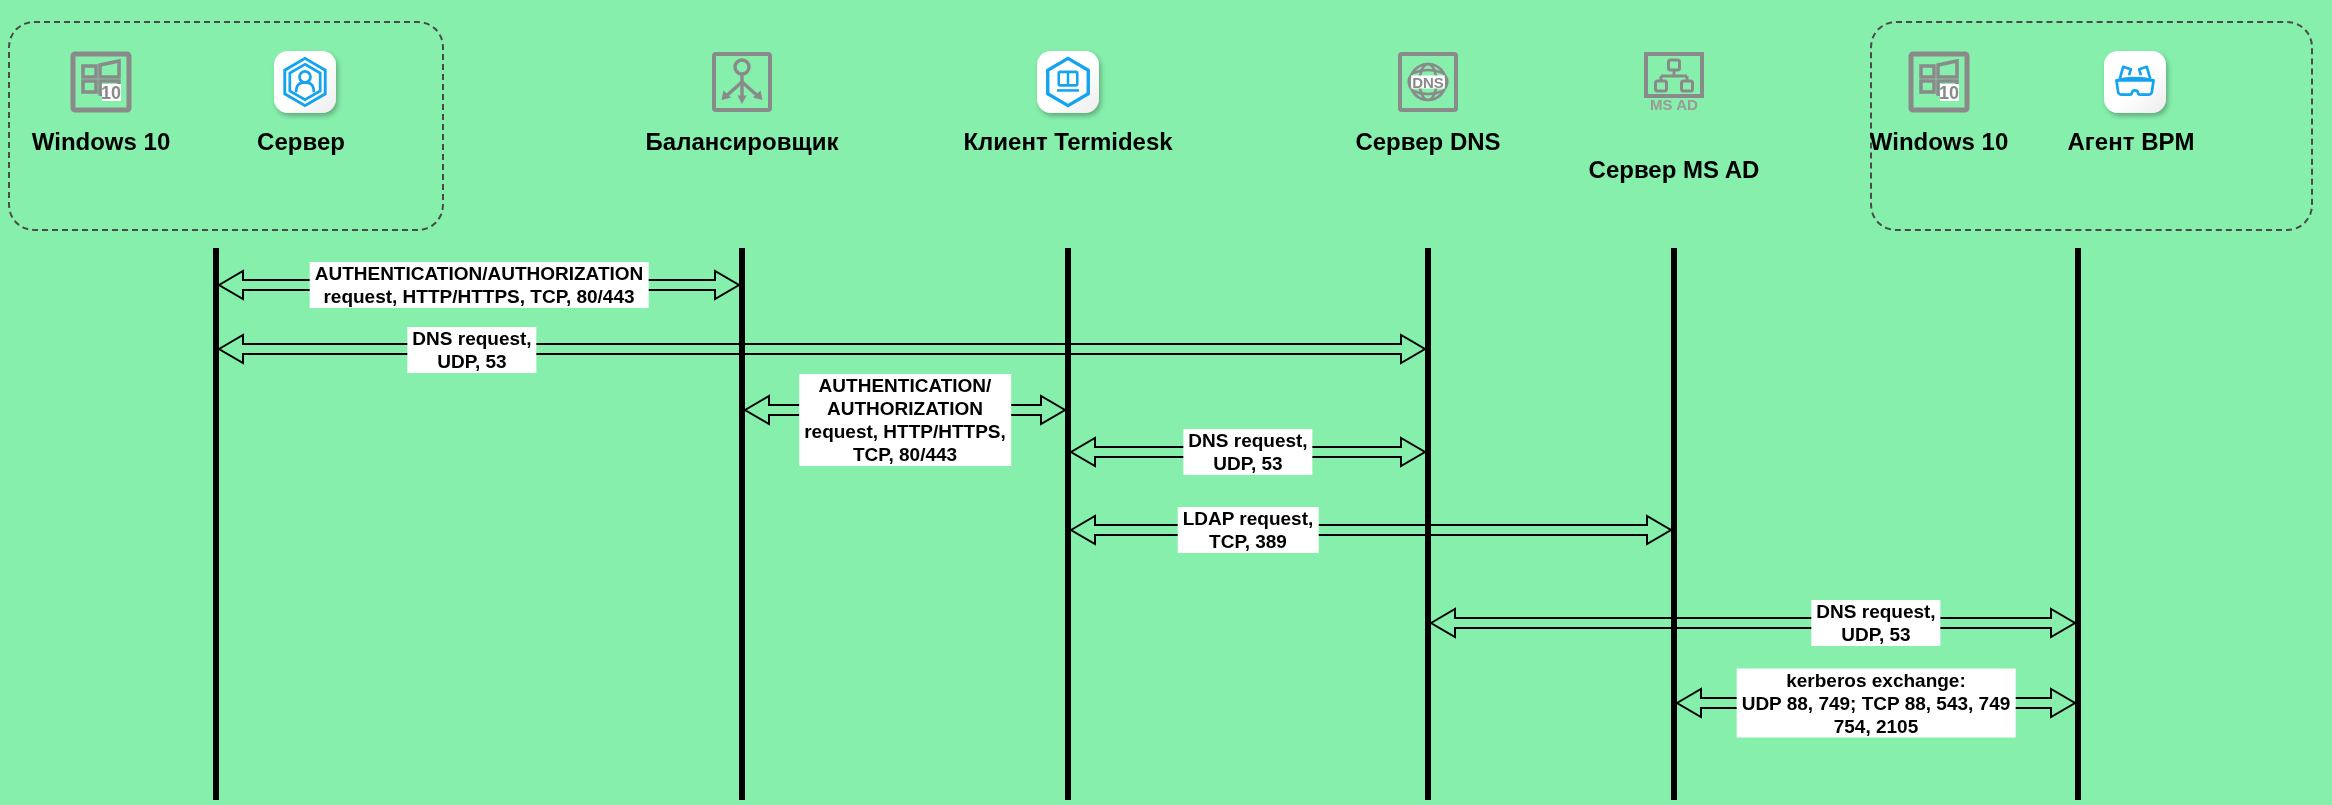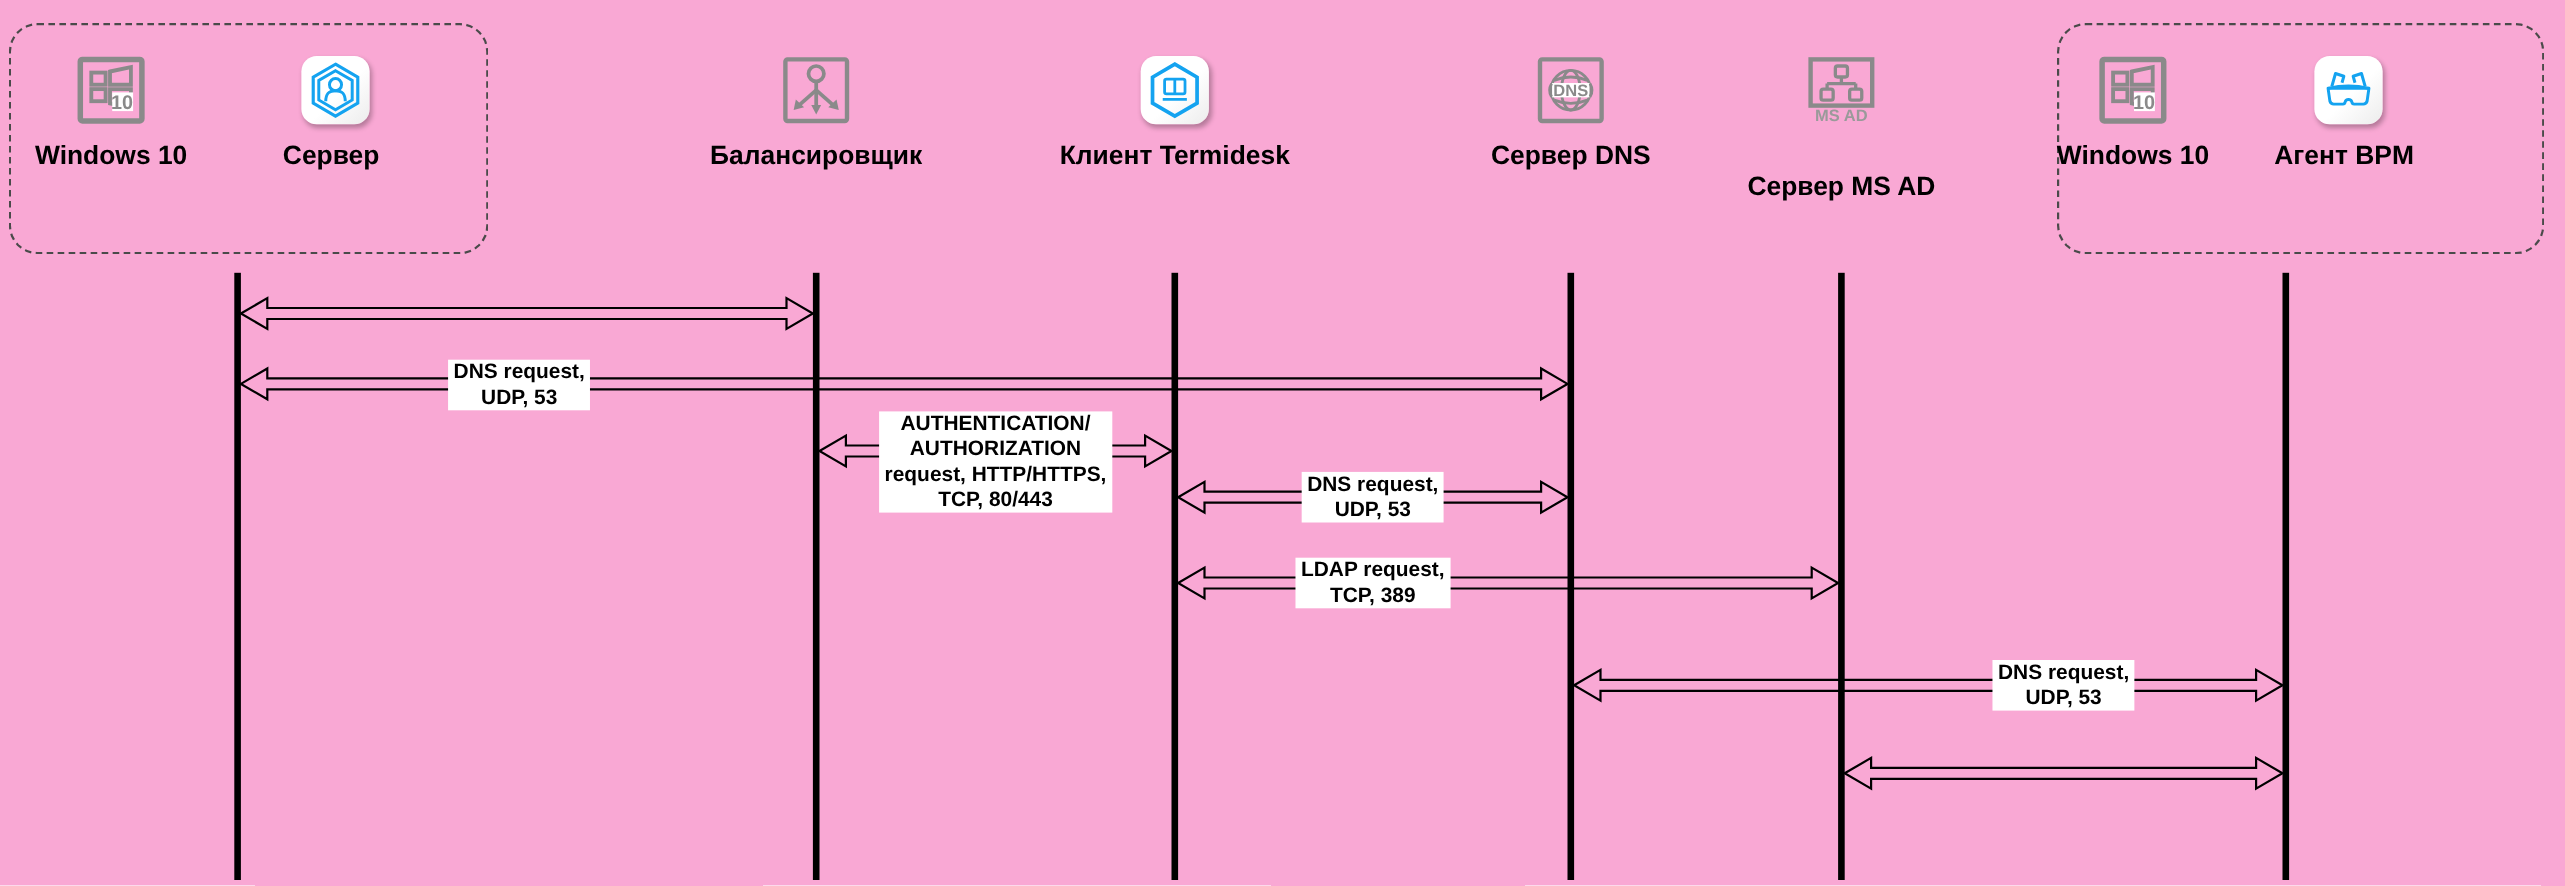--- a/index.html
+++ b/index.html
@@ -1,16 +1,16 @@
 <!DOCTYPE html>
 <html><head>
 <meta charset="utf-8">
 <style>
   html,body{margin:0;padding:0;background:#fff;}
-  #stage{position:relative;width:2332px;height:805px;background:#f9a8d4;overflow:hidden;
+  #stage{position:relative;width:2332px;height:805px;background:#86efac;overflow:hidden;
          font-family:"Liberation Sans",sans-serif;}
   .group-box{position:absolute;border:2px dashed #4a4a4a;border-radius:26px;background:transparent;}
   .actor-label{position:absolute;transform:translateX(-50%);white-space:nowrap;
 exp               font-family:"Liberation Serif",serif;font-weight:bold;font-size:24px;color:#000;top:128px;}
   .icon-box{position:absolute;width:64px;height:64px;top:50px;}
   .card{position:absolute;width:62px;height:62px;top:51px;border-radius:14px;
         background:linear-gradient(135deg,#ffffff 55%,#ececec 100%);
         box-shadow:2px 3px 5px rgba(0,0,0,0.28);display:flex;align-items:center;justify-content:center;}
   .msg-label{position:absolute;transform:translate(-50%,-50%);text-align:center;
              background:#fff;padding:0 5px;font-weight:bold;font-size:19px;line-height:23px;
@@ -148,20 +148,24 @@
       <polygon points="219,285 243,271 243,280 715,280 715,271 739,285 715,299 715,290 243,290 243,299"></polygon>
       <polygon points="219,349 243,335 243,344 1401,344 1401,335 1425,349 1401,363 1401,354 243,354 243,363"></polygon>
       <polygon points="745,410 769,396 769,405 1041,405 1041,396 1065,410 1041,424 1041,415 769,415 769,424"></polygon>
       <polygon points="1071,452 1095,438 1095,447 1401,447 1401,438 1425,452 1401,466 1401,457 1095,457 1095,466"></polygon>
       <polygon points="1071,530 1095,516 1095,525 1647,525 1647,516 1671,530 1647,544 1647,535 1095,535 1095,544"></polygon>
       <polygon points="1431,623 1455,609 1455,618 2051,618 2051,609 2075,623 2051,637 2051,628 1455,628 1455,637"></polygon>
       <polygon points="1677,703 1701,689 1701,698 2051,698 2051,689 2075,703 2051,717 2051,708 1701,708 1701,717"></polygon>
     </g>
   </svg>
 
+  <div class="msg-label" style="left:479px;top:285px;">
+    <div>AUTHENTICATION/AUTHORIZATION</div>
+    <div>request, HTTP/HTTPS, TCP, 80/443</div>
+  </div>
   <div class="msg-label" style="left:472px;top:350px;">
     <div>DNS request,</div>
     <div>UDP, 53</div>
   </div>
   <div class="msg-label" style="left:905px;top:420px;">
     <div>AUTHENTICATION/</div>
     <div>AUTHORIZATION</div>
     <div>request, HTTP/HTTPS,</div>
     <div>TCP, 80/443</div>
   </div>
@@ -170,14 +174,19 @@
     <div>UDP, 53</div>
   </div>
   <div class="msg-label" style="left:1248px;top:530px;">
     <div>LDAP request,</div>
     <div>TCP, 389</div>
   </div>
   <div class="msg-label" style="left:1876px;top:623px;">
     <div>DNS request,</div>
     <div>UDP, 53</div>
   </div>
+  <div class="msg-label" style="left:1876px;top:703px;">
+    <div>kerberos exchange:</div>
+    <div>UDP 88, 749; TCP 88, 543, 749</div>
+    <div>754, 2105</div>
+  </div>
 
 </div>
 
 </body></html>

